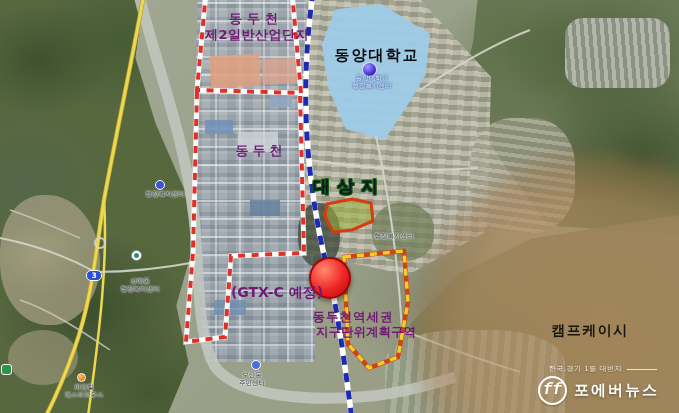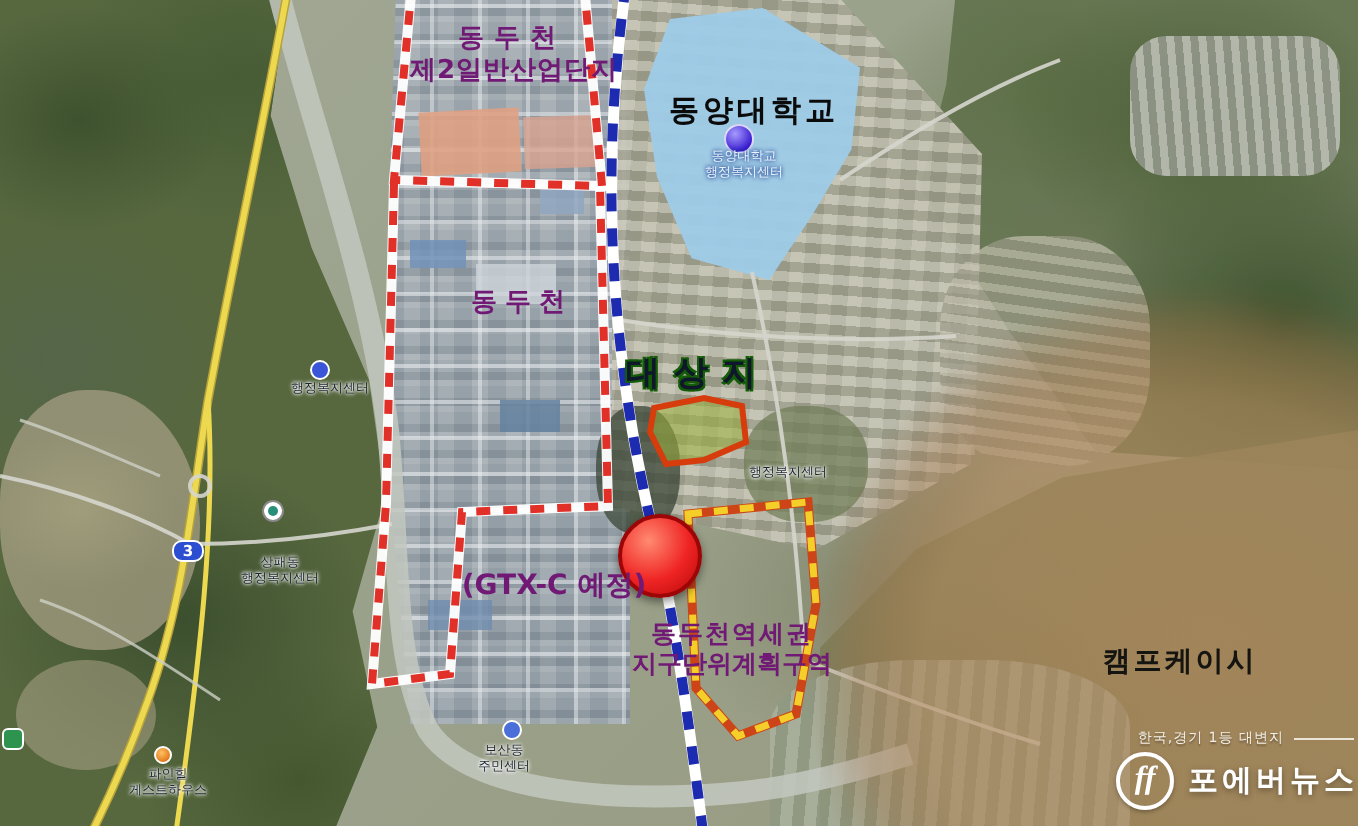--- a/index.html
+++ b/index.html
@@ -110,33 +110,33 @@
   .red-l{color:#701a75;}
   .zone2-l1{left:256px;top:10px;font-size:13px;letter-spacing:5px;}
   .zone2-l2{left:257px;top:26px;font-size:13px;letter-spacing:.5px;}
   .zone1-l1{left:261px;top:142px;font-size:13px;letter-spacing:4px;}
   .zone1-l2{left:262px;top:156px;font-size:13px;letter-spacing:.5px;}
   .univ-l{left:377px;top:46px;font-size:15px;color:#0b0b0b;letter-spacing:2px;}
   .target-l{left:349px;top:175px;font-size:17px;letter-spacing:7px;color:#0f172a;
     text-shadow:-1px -1px 0 #145c08,1px -1px 0 #145c08,-1px 1px 0 #145c08,1px 1px 0 #145c08;}
   .station-l1{left:277px;top:264px;font-size:15px;letter-spacing:3px;}
   .station-l2{left:277px;top:284px;font-size:14px;letter-spacing:0;}
-  .ydist-l1{left:366px;top:309px;font-size:12.5px;letter-spacing:1px;font-family:Liberation Serif, serif;}
+  .ydist-l1{left:353px;top:309px;font-size:12.5px;letter-spacing:1px;font-family:Liberation Serif, serif;}
   .ydist-l2{left:366px;top:324px;font-size:12.5px;letter-spacing:0;}
   .camp-l{left:590px;top:322px;font-size:14px;color:#141410;letter-spacing:1.5px;z-index:5;}
 
   
-  .watermark{right:0;bottom:8px;z-index:6;color:#fff;text-align:left;}
+  .watermark{right:20px;bottom:8px;z-index:6;color:#fff;text-align:left;}
   .wm-top{display:flex;align-items:center;justify-content:flex-end;gap:5px;margin-right:2px;}
   .wm-slogan{font-size:7px;letter-spacing:.5px;color:#f3efe6;text-shadow:0 1px 1px rgba(0,0,0,.35);}
   .wm-line{width:30px;height:1px;background:#f3efe6;opacity:.9;}
   .wm-row{display:flex;align-items:center;gap:7px;margin-top:2px;}
   .wm-circle{width:29px;height:29px;border:2.5px solid #fff;border-radius:50%;display:flex;align-items:center;justify-content:center;
     box-shadow:0 1px 2px rgba(0,0,0,.3);}
-  .wm-glyph{font-family:Liberation Serif, serif;font-style:italic;font-weight:bold;font-size:16px;line-height:1;margin-top:-2px;}
+  .wm-glyph{font-family:Liberation Mono, monospace;font-style:italic;font-weight:bold;font-size:16px;line-height:1;margin-top:-2px;}
   .wm-brand{font-size:15px;font-weight:bold;letter-spacing:2px;text-shadow:0 1px 3px rgba(0,0,0,.4);}
 </style>
 </head>
 <body>
 
 <div class="stage">
 
   <div class="abs base"></div>
   <div class="abs forest-left"></div>
   <div class="abs fields-west"></div>

